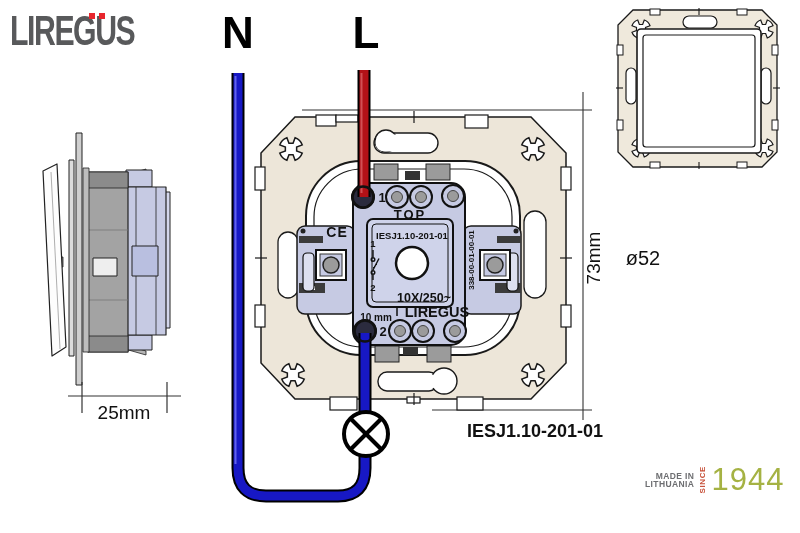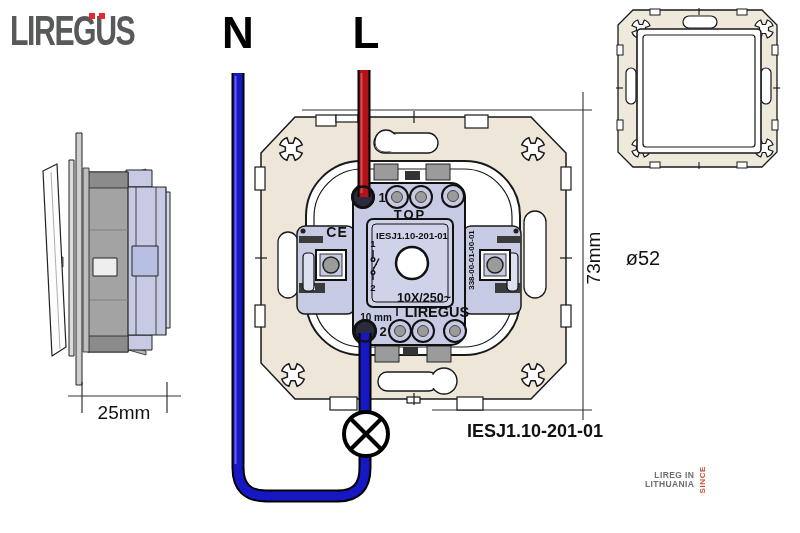--- a/index.html
+++ b/index.html
@@ -262,19 +262,20 @@
     <span class="logo-dot d2"></span>
   </div>
 
   <div class="wire-label n">N</div>
   <div class="wire-label l">L</div>
 
   <div class="caption">IESJ1.10-201-01</div>
 
   <div class="madein">
     <div class="country">
-      <div>LIREG IN</div>
+      <div>MADE IN</div>
       <div>LITHUANIA</div>
     </div>
     <div class="since">SINCE</div>
+    <div class="year">1944</div>
   </div>
 
 </div>
 
 </body></html>

